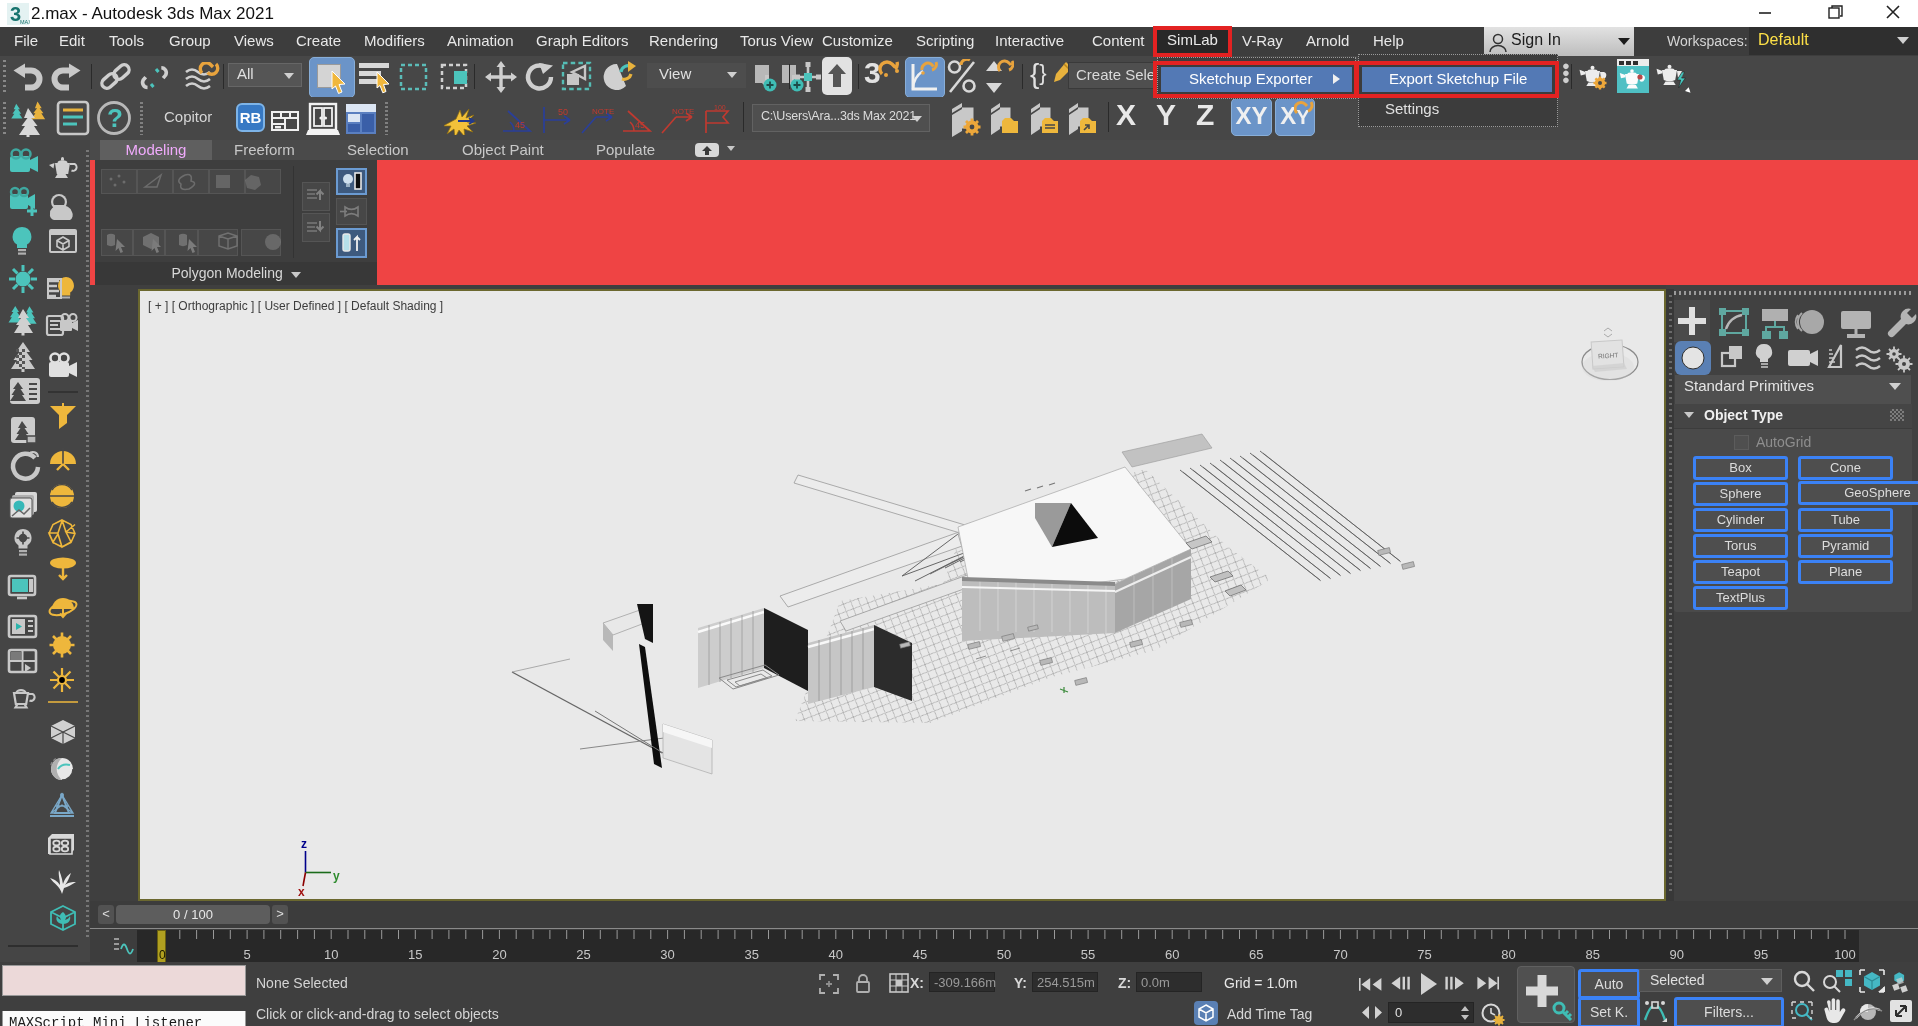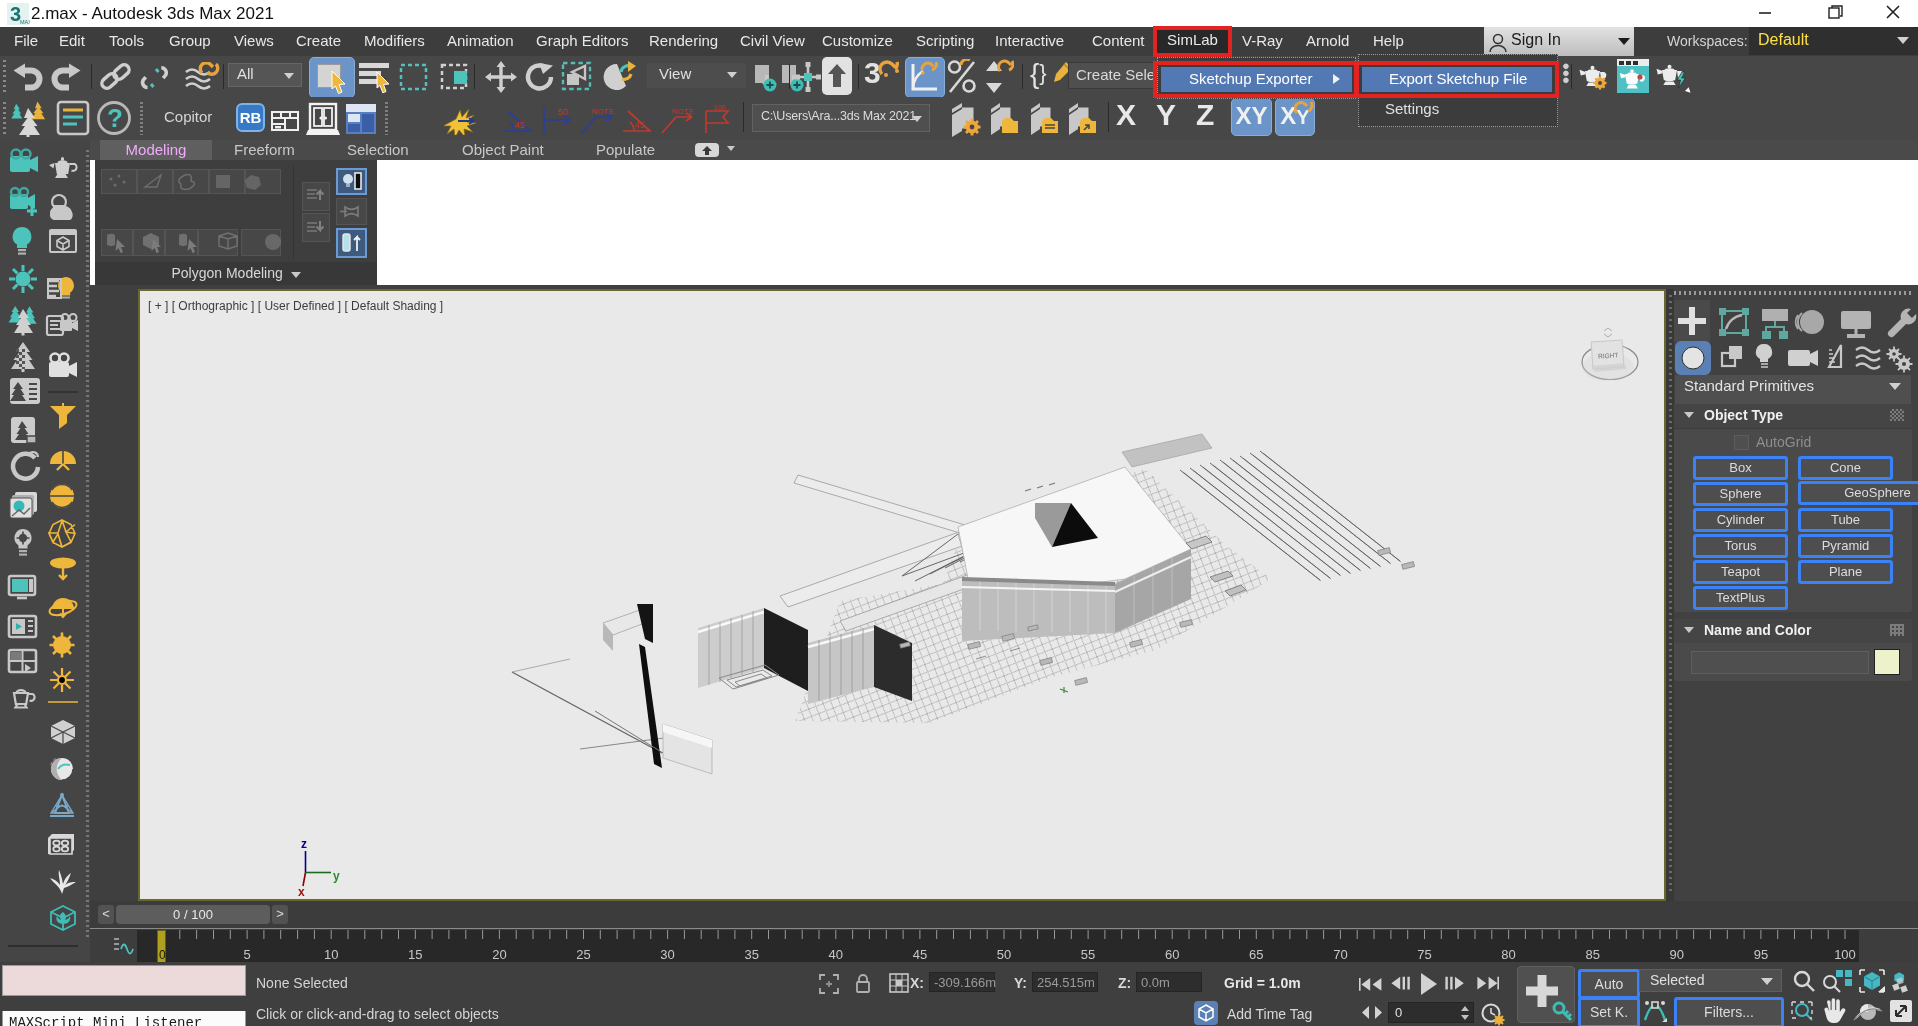--- a/index.html
+++ b/index.html
@@ -10,21 +10,21 @@
 #titlebar{left:0;top:0;width:1918px;height:27px;background:#ffffff;color:#000;}
 #titletext{left:31px;top:4px;font-size:17px;color:#111;}
 
 #menubar{left:0;top:27px;width:1918px;height:29px;background:#3d3d3d;color:#e8e8e8;font-size:15px;}
 .mitem{position:absolute;top:5px;}
 
 #toolbar1{left:0;top:56px;width:1918px;height:41px;background:#474747;}
 #toolbar2{left:0;top:97px;width:1918px;height:43px;background:#474747;}
 
 #ribbontabs{left:90px;top:140px;width:1828px;height:21px;background:#4a4a4a;}
-#ribbonpanel{left:90px;top:160px;width:1828px;height:125px;background:#ffffff;}
+#ribbonpanel{left:90px;top:160px;width:1828px;height:125px;background:#ef4444;}
 .rtab{position:absolute;top:0;height:20px;line-height:20px;color:#c8c8c8;font-size:15px;padding:0 14px;}
 #leftbar{left:0;top:140px;width:90px;height:886px;background:#454545;}
 
 #vpborder{left:138px;top:289px;width:1528px;height:612px;background:#6b682f;}
 #vp{left:140px;top:291px;width:1524px;height:608px;background:#e9e9e9;}
 #vplabel{left:8px;top:8px;font-size:12px;color:#3c3c3c;}
 
 #rightpanel{left:1666px;top:285px;width:252px;height:677px;background:#414141;}
 
 #timeslider{left:90px;top:901px;width:1828px;height:27px;background:#3c3c3c;}
@@ -62,21 +62,21 @@
     <span class="mitem" style="left:14px">File</span>
     <span class="mitem" style="left:59px">Edit</span>
     <span class="mitem" style="left:109px">Tools</span>
     <span class="mitem" style="left:169px">Group</span>
     <span class="mitem" style="left:234px">Views</span>
     <span class="mitem" style="left:296px">Create</span>
     <span class="mitem" style="left:364px">Modifiers</span>
     <span class="mitem" style="left:447px">Animation</span>
     <span class="mitem" style="left:536px">Graph Editors</span>
     <span class="mitem" style="left:649px">Rendering</span>
-    <span class="mitem" style="left:740px">Civil View</span>
+    <span class="mitem" style="left:740px">Torus View</span>
     <span class="mitem" style="left:822px">Customize</span>
     <span class="mitem" style="left:916px">Scripting</span>
     <span class="mitem" style="left:995px">Interactive</span>
     <span class="mitem" style="left:1092px">Content</span>
     <span class="abs" style="left:1157px;top:0;width:71px;height:26px;background:#282828;color:#e8e8e8;text-align:center;line-height:26px;">SimLab</span>
     <span class="mitem" style="left:1242px">V-Ray</span>
     <span class="mitem" style="left:1306px">Arnold</span>
     <span class="mitem" style="left:1373px">Help</span>
     <span class="abs" style="left:1484px;top:0;width:150px;height:29px;background:linear-gradient(#e2e2e2,#bdbdbd);"></span>
     <svg class="abs" style="left:1487px;top:4px" width="22" height="22" viewBox="0 0 22 22">
@@ -937,29 +937,20 @@
       <div class="btn" style="left:124px;top:52px;width:89px;height:18px;line-height:18px;">Cone</div>
       <div class="btn" style="left:19px;top:78px;width:89px;height:18px;line-height:18px;">Sphere</div>
       <div class="btn" style="left:124px;top:77px;width:89px;height:18px;line-height:18px;padding-left:32px;">GeoSphere</div>
       <div class="btn" style="left:19px;top:104px;width:89px;height:18px;line-height:18px;">Cylinder</div>
       <div class="btn" style="left:124px;top:104px;width:89px;height:18px;line-height:18px;">Tube</div>
       <div class="btn" style="left:19px;top:130px;width:89px;height:18px;line-height:18px;">Torus</div>
       <div class="btn" style="left:124px;top:130px;width:89px;height:18px;line-height:18px;">Pyramid</div>
       <div class="btn" style="left:19px;top:156px;width:89px;height:18px;line-height:18px;">Teapot</div>
       <div class="btn" style="left:124px;top:156px;width:89px;height:18px;line-height:18px;">Plane</div>
       <div class="btn" style="left:19px;top:182px;width:89px;height:18px;line-height:18px;">TextPlus</div>
-    </div>
-    <div class="abs" style="left:8px;top:334px;width:238px;height:62px;background:#4a4a4a;border-radius:3px;">
-      <div class="abs" style="left:0;top:0;width:238px;height:24px;background:#454545;">
-        <span class="abs" style="left:10px;top:8px;width:0;height:0;border-left:5px solid transparent;border-right:5px solid transparent;border-top:6px solid #c8c8c8;"></span>
-        <span class="abs" style="left:30px;top:3px;color:#f0f0f0;font-weight:bold;font-size:14px;">Name and Color</span>
-        <span class="abs" style="right:8px;top:5px;width:14px;height:12px;background-image:repeating-linear-gradient(90deg,#8a8a8a 0 2px,transparent 2px 4px),repeating-linear-gradient(#8a8a8a 0 2px,transparent 2px 4px);opacity:0.8;"></span>
-      </div>
-      <div class="abs" style="left:17px;top:32px;width:176px;height:21px;background:#4f4f4f;border:1px solid #5e5e5e;"></div>
-      <div class="abs" style="left:200px;top:30px;width:24px;height:24px;background:#eef2cc;border:1px solid #222;"></div>
     </div>
   </div>
   <div class="abs" style="left:1666px;top:289px;width:8px;height:612px;background:#383838;">
     <div class="abs" style="left:3px;top:6px;width:3px;height:600px;background-image:repeating-linear-gradient(#6a6a6a 0 2px,transparent 2px 6px);"></div>
   </div>
   <div class="abs" id="timeslider">
     <div class="abs" style="left:8px;top:4px;width:16px;height:19px;background:#525252;border-radius:3px;color:#ddd;font-size:13px;text-align:center;line-height:18px;">&lt;</div>
     <div class="abs" style="left:26px;top:4px;width:154px;height:19px;background:#5d5d5d;border-radius:4px;color:#e8e8e8;font-size:13px;text-align:center;line-height:19px;">0 / 100</div>
     <div class="abs" style="left:182px;top:4px;width:16px;height:19px;background:#525252;border-radius:3px;color:#ddd;font-size:13px;text-align:center;line-height:18px;">&gt;</div>
   </div>
@@ -1116,21 +1107,21 @@
           <path d="M2 8 h18 M2 14 h18 M8 2 v18 M14 2 v18" stroke="#c8c8c8" stroke-width="1"></path>
           <rect x="8" y="8" width="6" height="6" fill="#c8c8c8"></rect>
         </g>
     </svg>
     <span class="abs" style="left:910px;top:13px;color:#d8d8d8;font-size:14px;font-weight:bold;">X:</span>
     <div class="field" style="left:929px;top:10px;width:66px;height:20px;padding:2px 0 0 4px;box-sizing:border-box;">-309.166m</div>
     <span class="abs" style="left:1014px;top:13px;color:#d8d8d8;font-size:14px;font-weight:bold;">Y:</span>
     <div class="field" style="left:1032px;top:10px;width:66px;height:20px;padding:2px 0 0 4px;box-sizing:border-box;">254.515m</div>
     <span class="abs" style="left:1118px;top:13px;color:#d8d8d8;font-size:14px;font-weight:bold;">Z:</span>
     <div class="field" style="left:1136px;top:10px;width:66px;height:20px;padding:2px 0 0 4px;box-sizing:border-box;">0.0m</div>
-    <span class="abs" style="left:1224px;top:13px;color:#e8e8e8;font-size:14px;font-weight:bold;">Grid = 1.0m</span>
+    <span class="abs" style="left:1224px;top:13px;color:#e8e8e8;font-size:14px;font-weight:normal;">Grid = 1.0m</span>
     <div class="abs" style="left:1194px;top:39px;width:24px;height:24px;background:#5a80b4;border-radius:4px;">
       <svg width="24" height="24" viewBox="0 0 24 24">
           <path d="M12 4 l7 4 v8 l-7 4 -7 -4 v-8 z M5 8 l7 4 7 -4 M12 12 v8" fill="none" stroke="#fff" stroke-width="1.5"></path>
         </svg>
     </div>
     <span class="abs" style="left:1227px;top:44px;color:#d8d8d8;font-size:14px;">Add Time Tag</span>
     <svg class="abs" style="left:1355px;top:8px" width="150" height="28" viewBox="0 0 150 28">
       <g fill="#d2d2d2">
         <path d="M4 6 v16 l2 0 v-16 z M18 6 l-11 8 11 8 z M32 6 l-11 8 11 8 z" transform="scale(0.8) translate(1,4)"></path>
         <g transform="translate(34,2) scale(0.8)">

